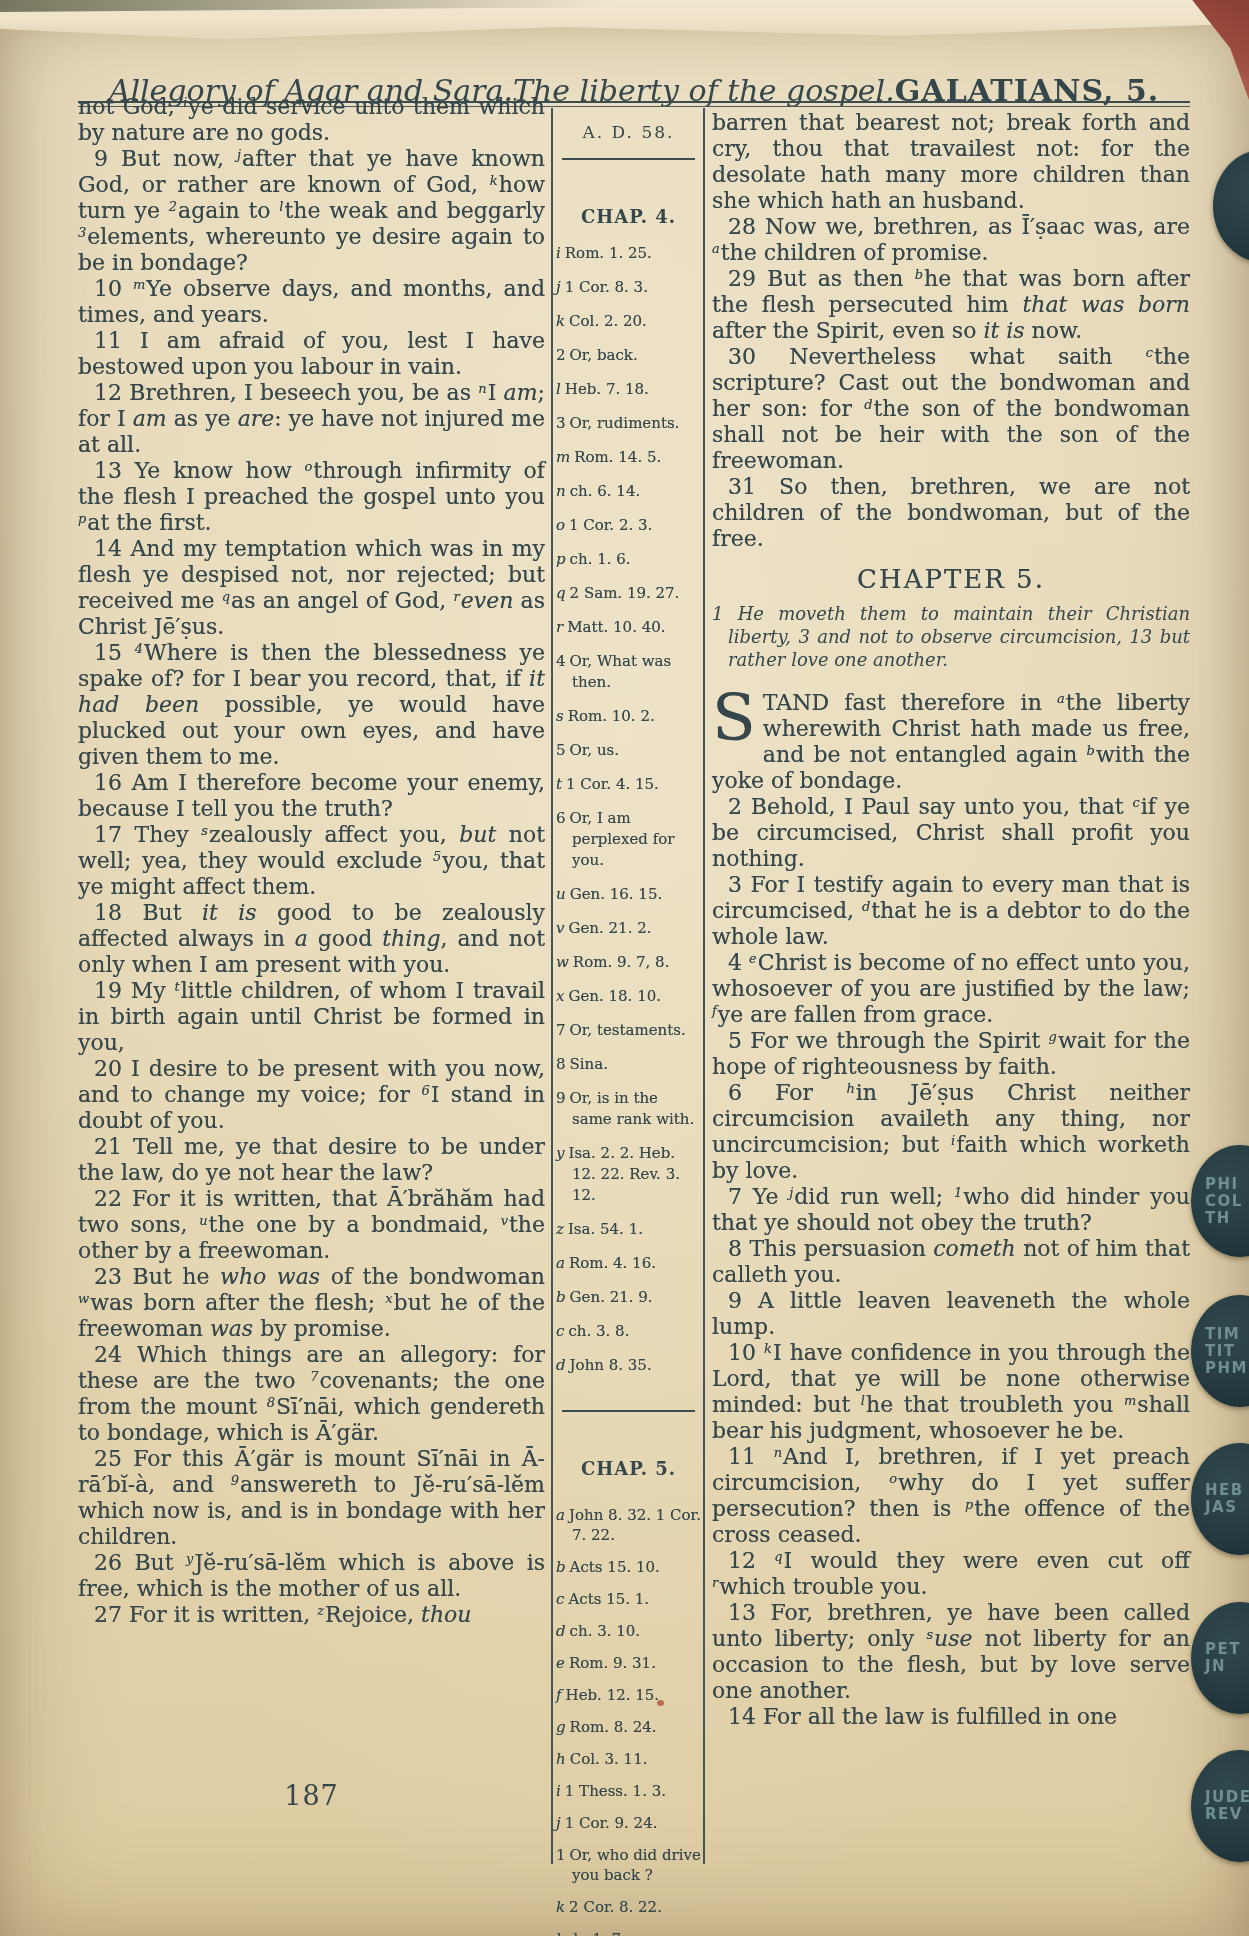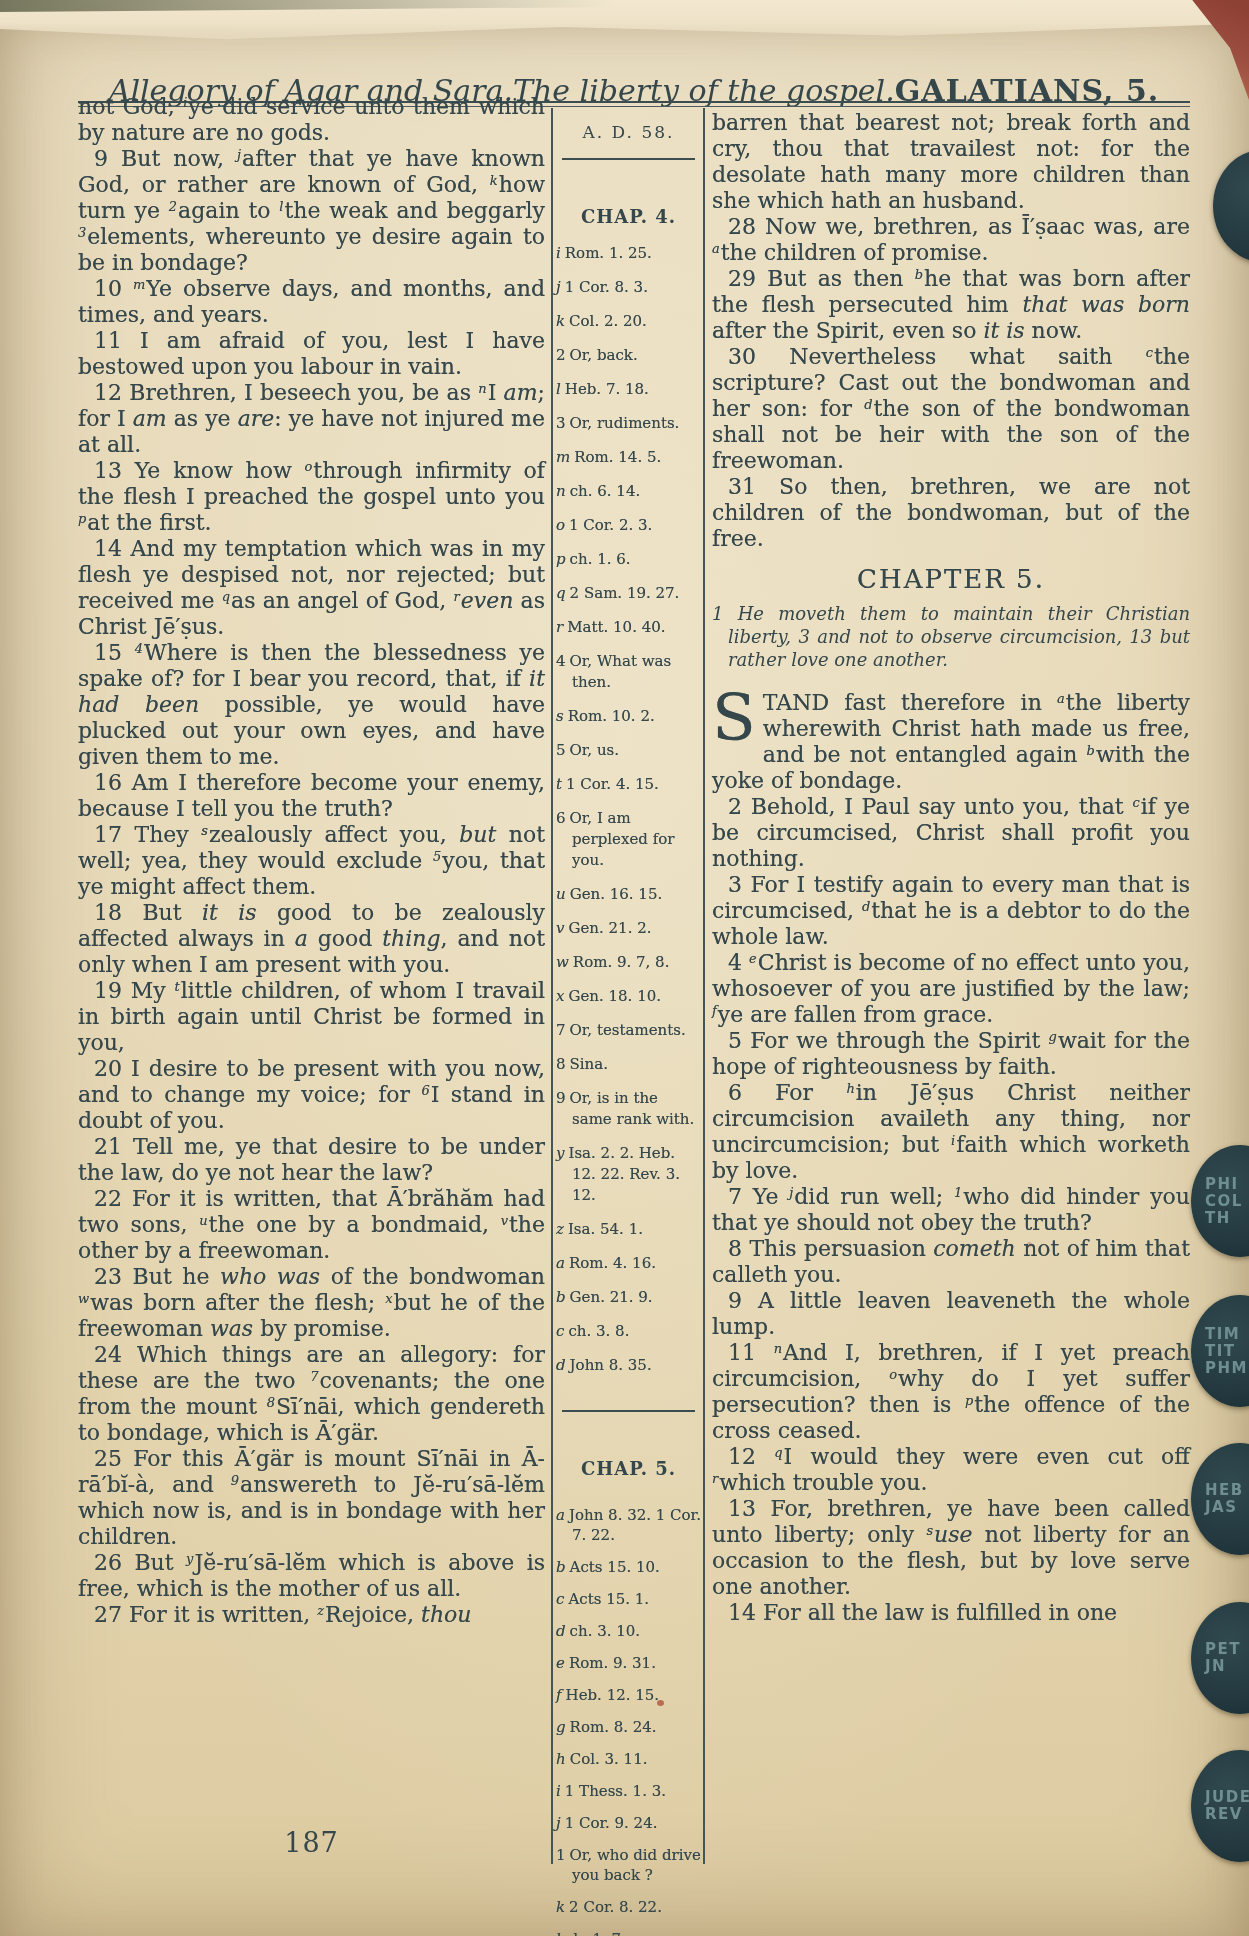--- a/index.html
+++ b/index.html
@@ -54,21 +54,21 @@
   .crule.mid{margin-top:34px;}
   .chap-head{margin-top:46px;text-align:center;font-weight:700;font-size:18px;letter-spacing:1px;}
   .refs{margin-top:16px;}
   .refs.second{margin-top:26px;}
   .ref{font-size:15px;line-height:21px;margin-top:13px;padding-left:16px;text-indent:-16px;
     text-shadow:0 0 .5px rgba(53,71,75,.6);}
   .refs.second .ref{line-height:20px;margin-top:12px;}
   .ref .m{font-style:italic;margin-right:4px;}
   .ref .m.num{font-style:normal;}
 
-  .page-num{position:absolute;left:78px;top:1827px;width:467px;text-align:center;font-size:27px;letter-spacing:1px;}
+  .page-num{position:absolute;left:78px;top:1780px;width:467px;text-align:center;font-size:27px;letter-spacing:1px;}
 
   
   .tab{position:absolute;right:-40px;width:98px;height:112px;border-radius:50%;
     background:radial-gradient(circle at 38% 34%,#30494f 0%,#23393f 62%,#182b30 100%);
     box-shadow:0 2px 5px rgba(60,45,20,.5);
     display:flex;flex-direction:column;justify-content:center;align-items:flex-start;
     padding-left:14px;box-sizing:border-box;
     color:#6f8e90;font-family:"DejaVu Sans",sans-serif;font-weight:700;font-size:15px;
     line-height:17px;letter-spacing:1.5px;}
   .tab.partial{right:-62px;}
@@ -188,20 +188,21 @@
       <div class="summary">1 He moveth them to maintain their Christian liberty, 3 and not to observe circumcision, 13 but rather love one another.</div>
       <p class="verse flush"><span class="dropcap">S</span>TAND fast therefore in <sup class="vref">a</sup>the liberty wherewith Christ hath made us free, and be not entangled again <sup class="vref">b</sup>with the yoke of bondage.</p>
       <p class="verse">2 Behold, I Paul say unto you, that <sup class="vref">c</sup>if ye be circumcised, Christ shall profit you nothing.</p>
       <p class="verse">3 For I testify again to every man that is circumcised, <sup class="vref">d</sup>that he is a debtor to do the whole law.</p>
       <p class="verse">4 <sup class="vref">e</sup>Christ is become of no effect unto you, whosoever of you are justified by the law; <sup class="vref">f</sup>ye are fallen from grace.</p>
       <p class="verse">5 For we through the Spirit <sup class="vref">g</sup>wait for the hope of righteousness by faith.</p>
       <p class="verse">6 For <sup class="vref">h</sup>in Jē′ṣus Christ neither circumcision availeth any thing, nor uncircumcision; but <sup class="vref">i</sup>faith which worketh by love.</p>
       <p class="verse">7 Ye <sup class="vref">j</sup>did run well; <sup class="vref">1</sup>who did hinder you that ye should not obey the truth?</p>
       <p class="verse">8 This persuasion <i>cometh</i> not of him that calleth you.</p>
       <p class="verse">9 A little leaven leaveneth the whole lump.</p>
+      <p class="verse">10 <sup class="vref">k</sup>I have confidence in you through the Lord, that ye will be none otherwise minded: but <sup class="vref">l</sup>he that troubleth you <sup class="vref">m</sup>shall bear his judgment, whosoever he be.</p>
       <p class="verse">11 <sup class="vref">n</sup>And I, brethren, if I yet preach circumcision, <sup class="vref">o</sup>why do I yet suffer persecution? then is <sup class="vref">p</sup>the offence of the cross ceased.</p>
       <p class="verse">12 <sup class="vref">q</sup>I would they were even cut off <sup class="vref">r</sup>which trouble you.</p>
       <p class="verse">13 For, brethren, ye have been called unto liberty; only <sup class="vref">s</sup><i>use</i> not liberty for an occasion to the flesh, but by love serve one another.</p>
       <p class="verse">14 For all the law is fulfilled in one</p>
     </div>
 
   <div class="page-num">187</div>
 
   <div id="tabs">
       <div class="tab partial" style="top: 150px;"></div>

